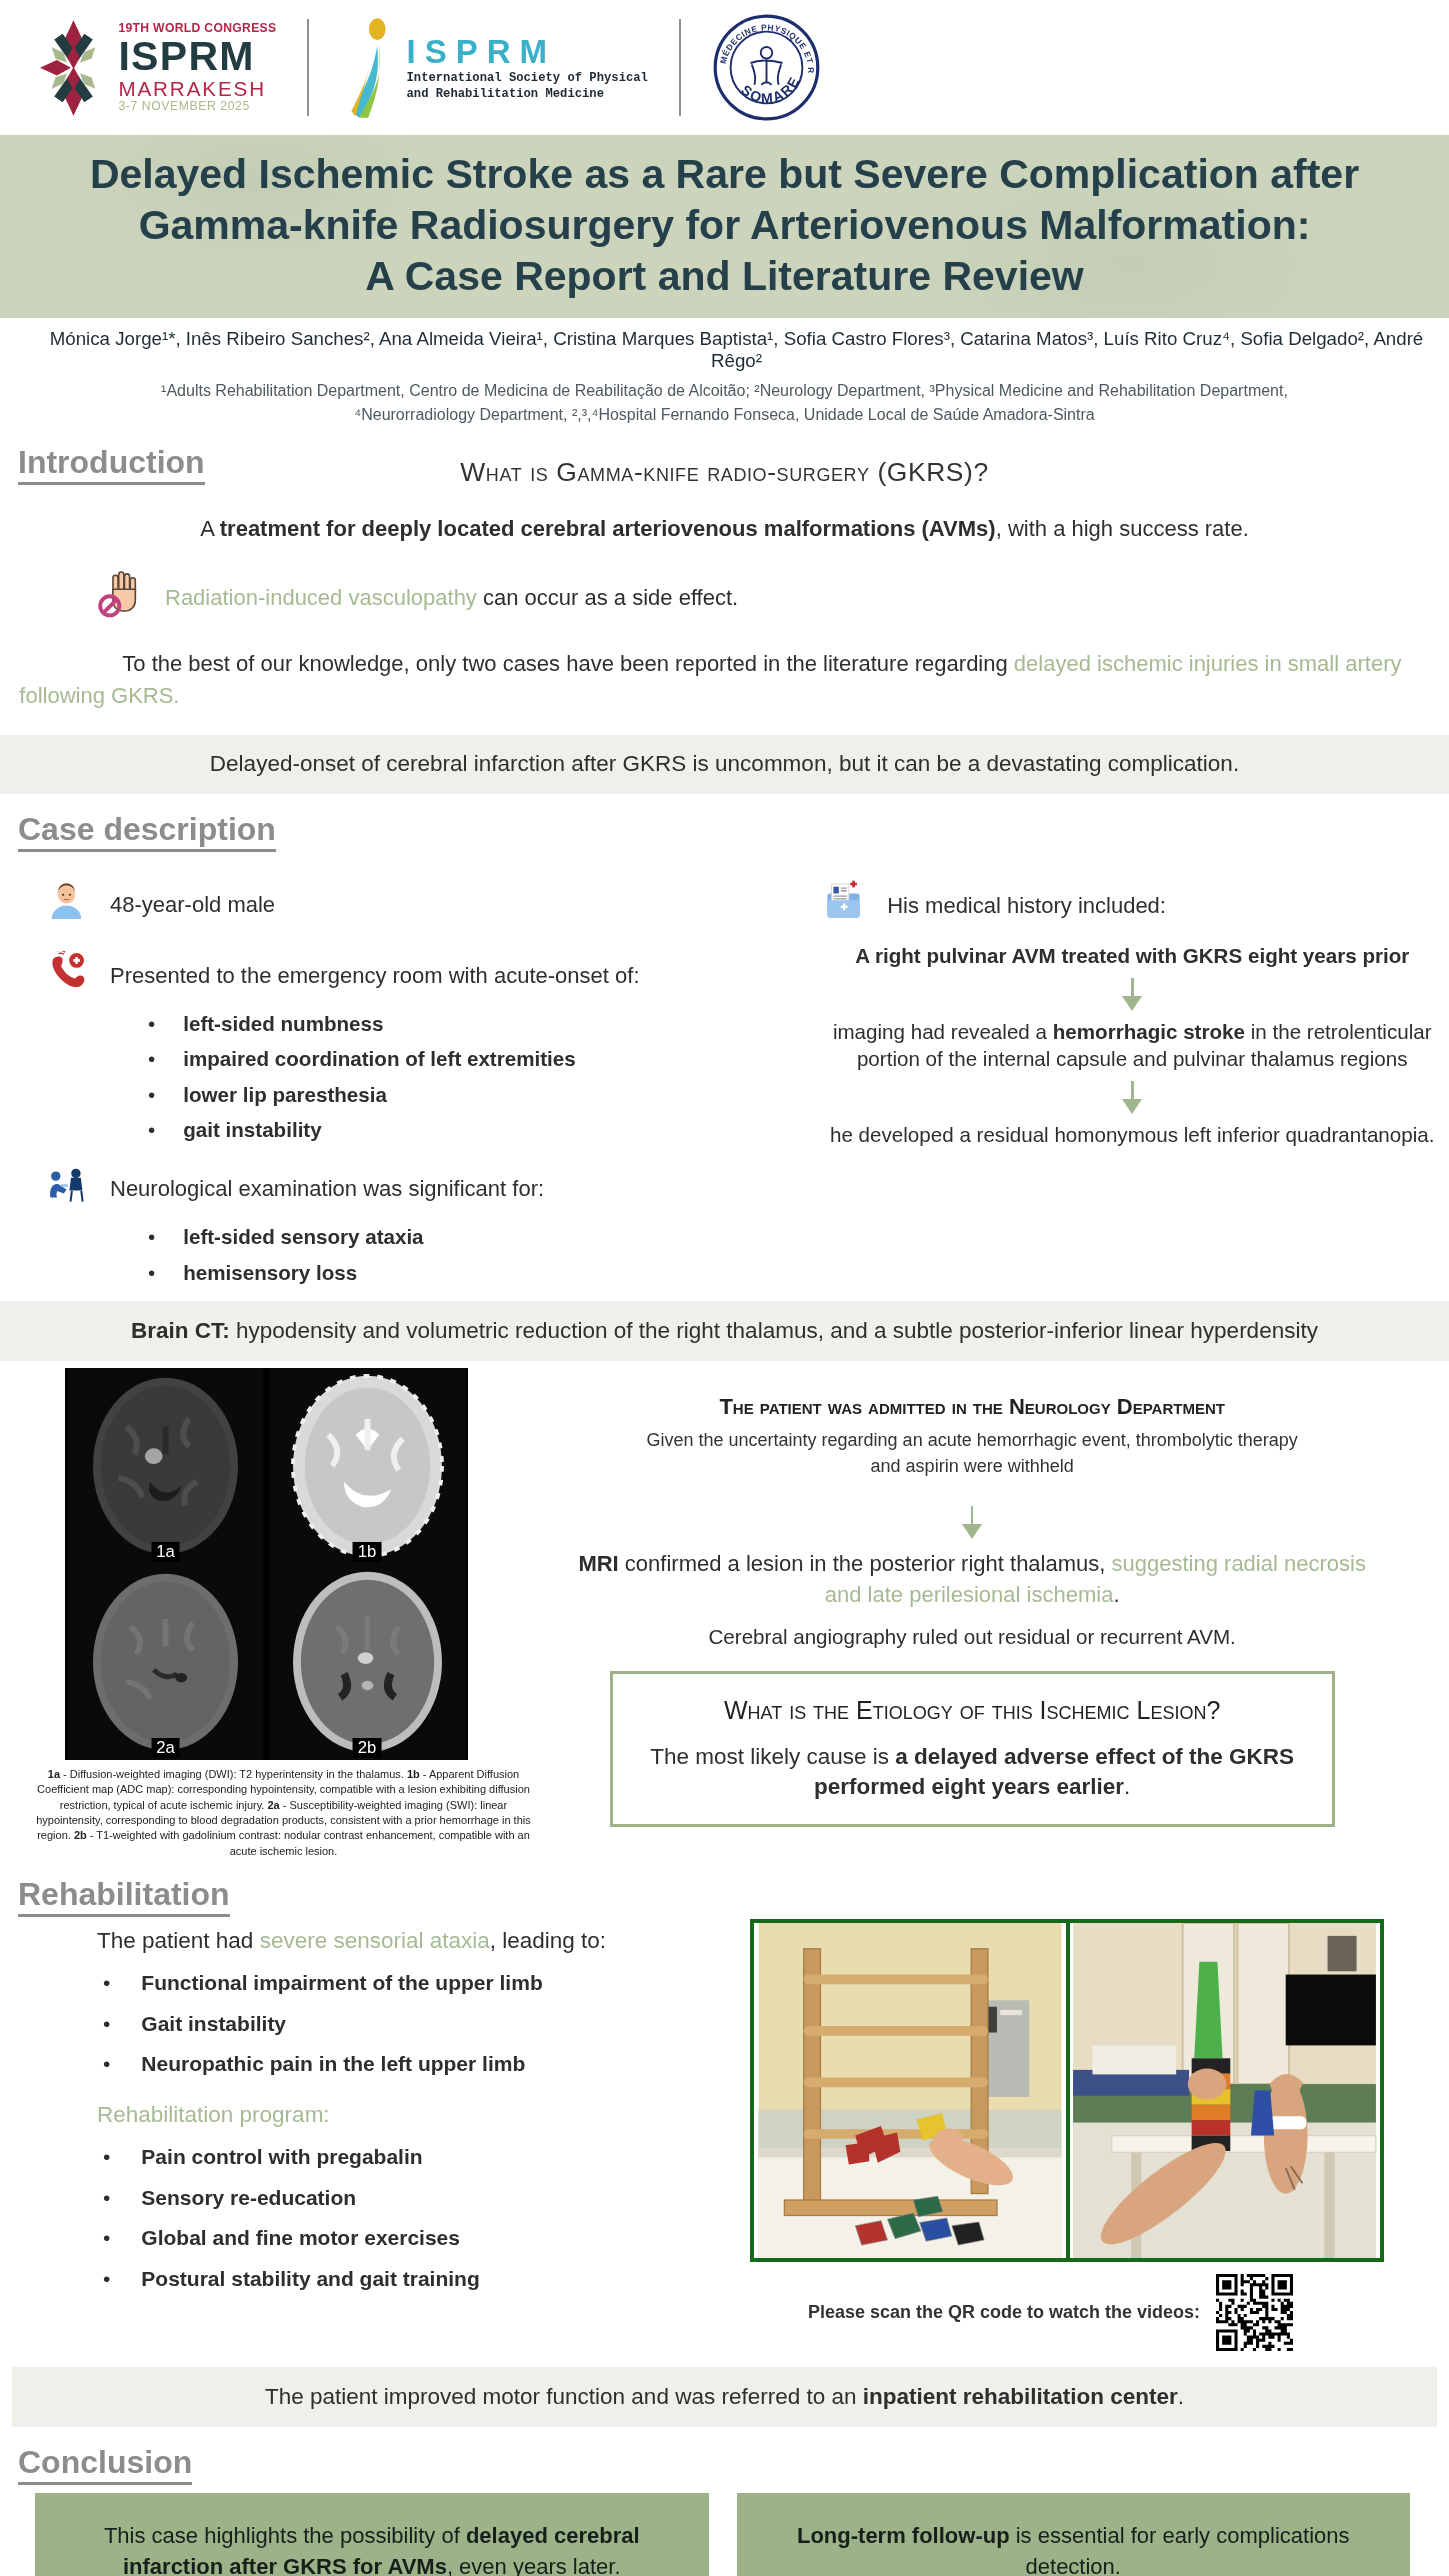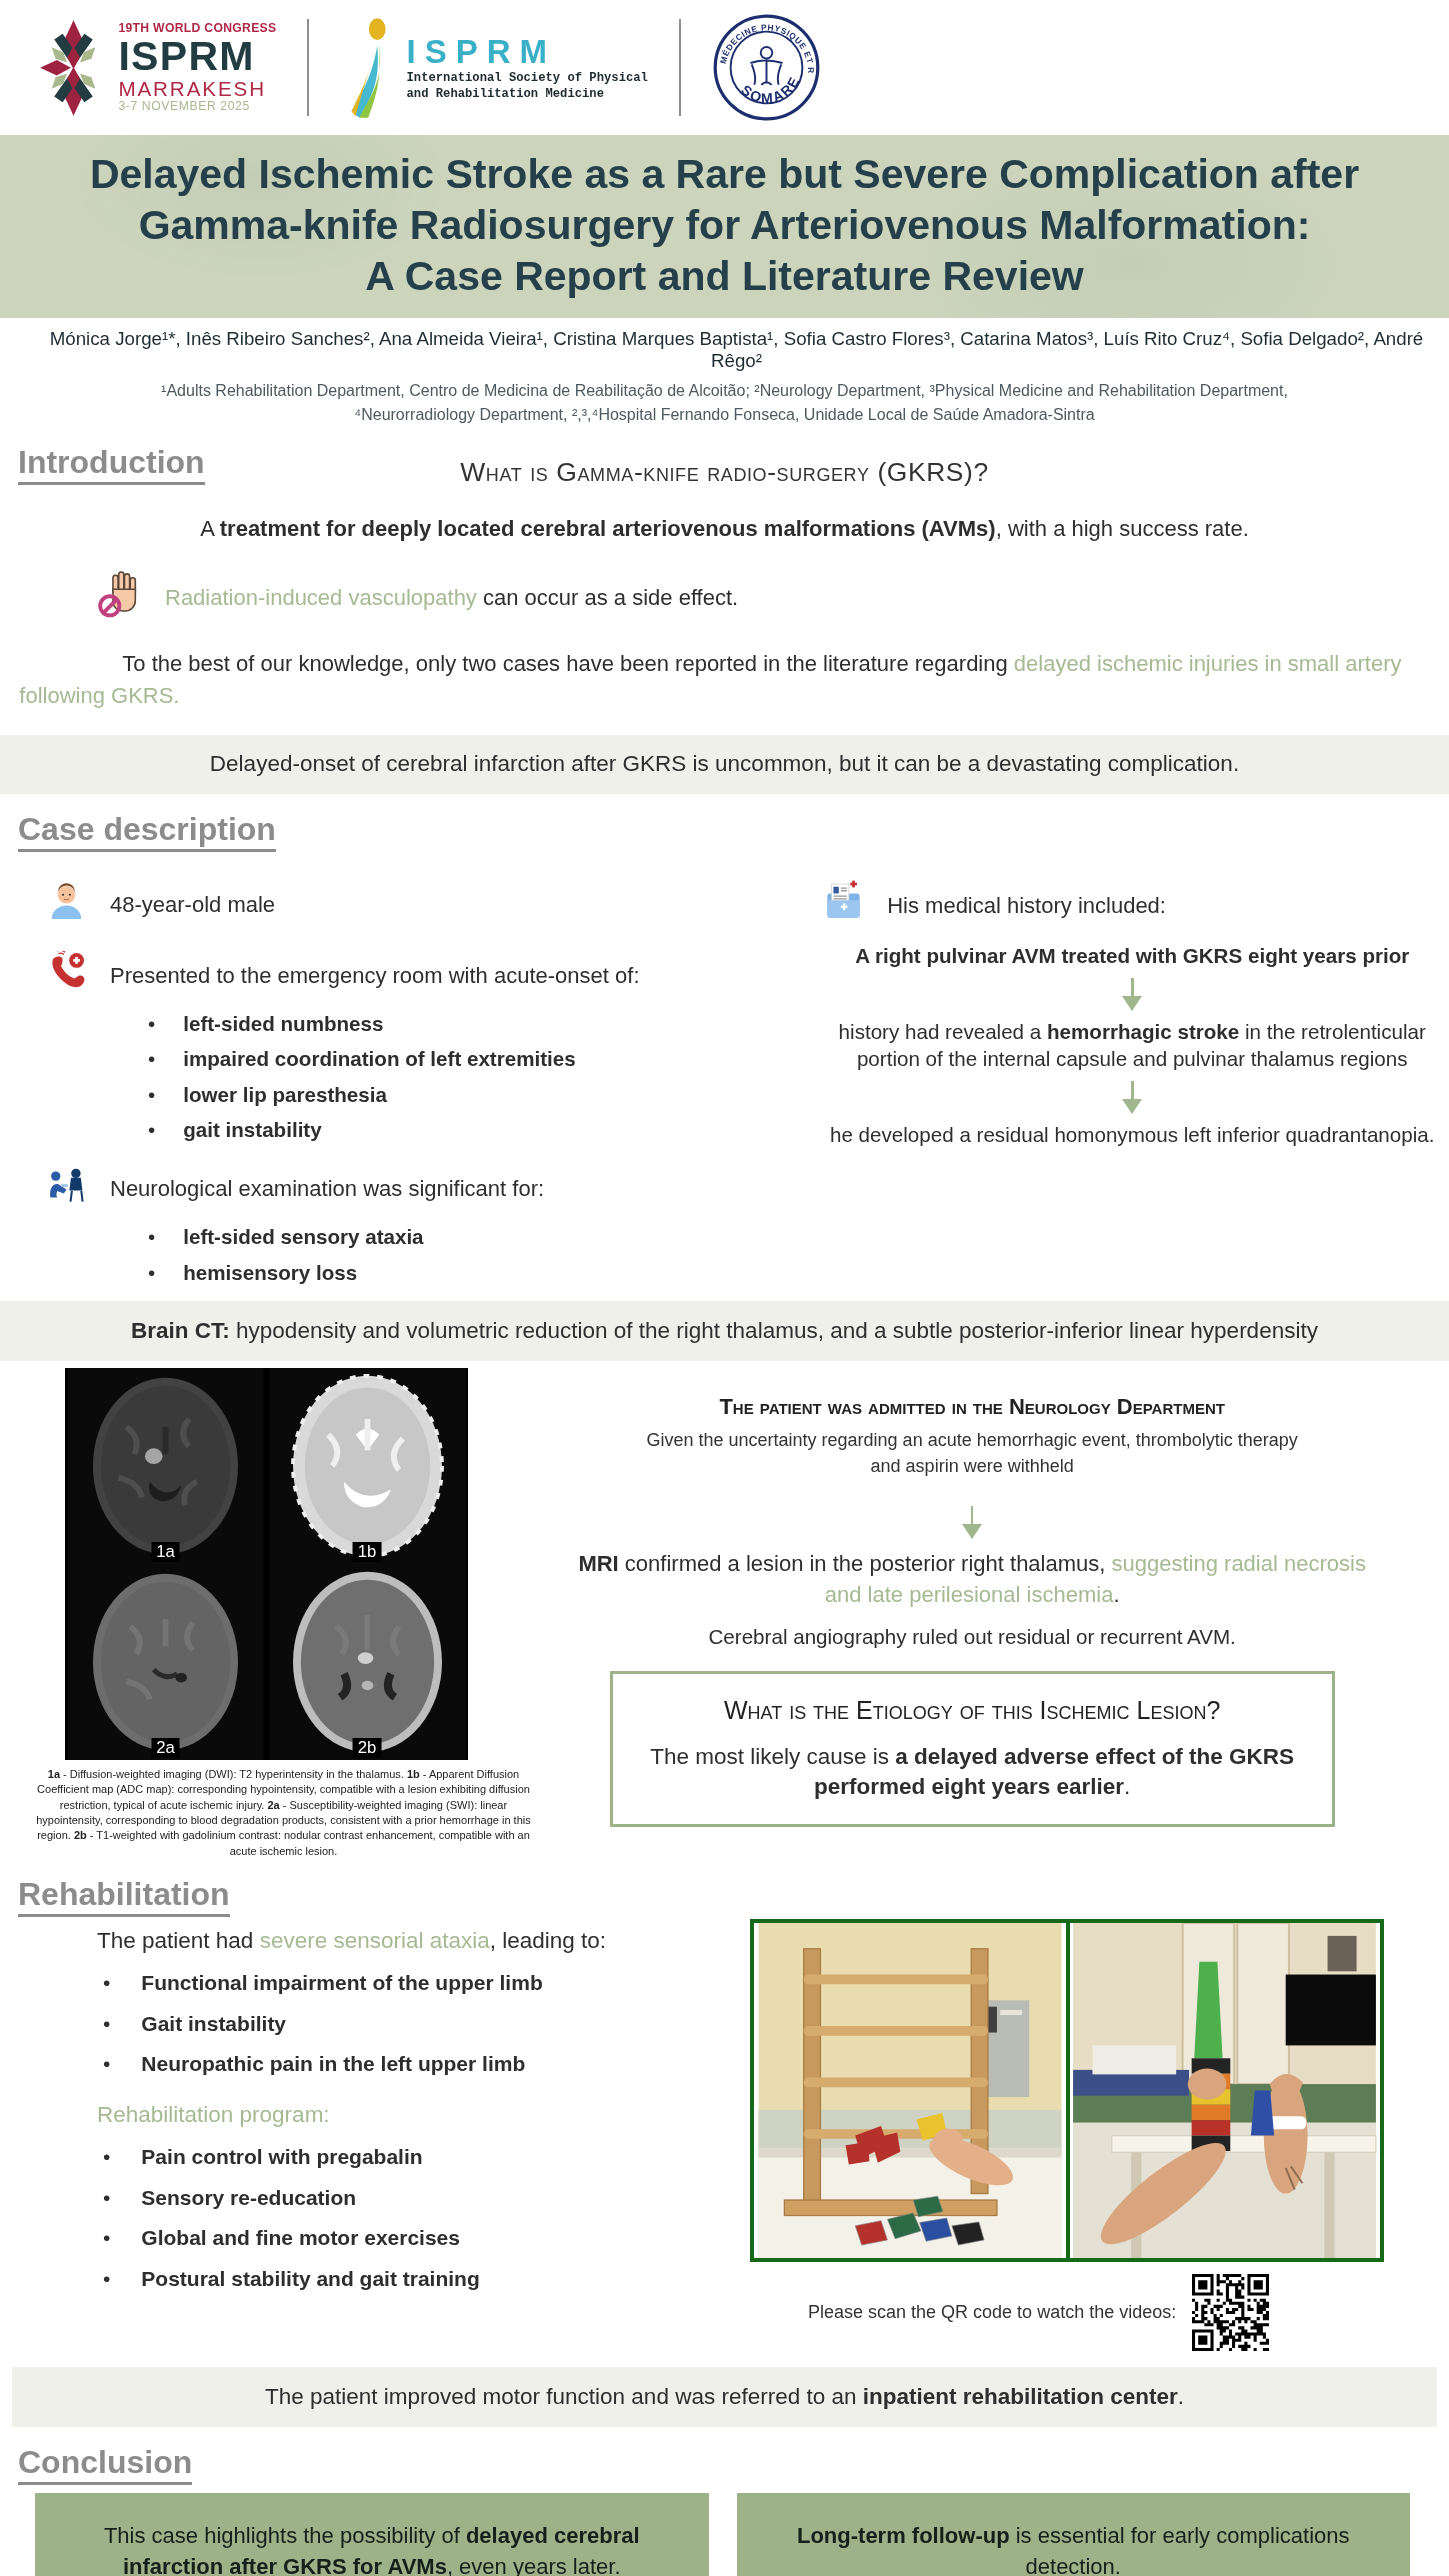--- a/index.html
+++ b/index.html
@@ -72,21 +72,21 @@
   
   .rehab-cols{display:grid;grid-template-columns:50% 50%;padding:0 26px 0 39px;}
   .rehab-left{font-size:22px;}
   .rehab-lead{margin:9px 0 0 58px;font-size:22.5px;}
   .rehab-left ul{list-style:none;margin:16.7px 0 0 64px;font-size:21px;font-weight:600;}
   .rehab-left ul li{margin-top:16.7px;}
   .rehab-left ul li::before{content:"•";font-weight:400;margin-right:31px;}
   .prog-label{color:var(--green);font-size:22.5px;margin:26px 0 0 58px;}
   .photos{width:634px;border:4.5px solid var(--dgreen);display:flex;margin-left:19.3px;}
   .photos svg{display:block;}
-  .qrrow{display:flex;align-items:center;gap:15.5px;margin:11.6px 0 0 77px;}
+  .qrrow{display:flex;align-items:center;gap:15.5px;margin:11.6px 0 0 77px;font-weight:bold;}
   .qrrow span{font-size:18px;color:#333;}
   .qr-small{width:77px;height:77px;}
   
   .cboxes{display:grid;grid-template-columns:1fr 1fr;gap:28px;padding:6.4px 39px 0 35px;}
   .gbox{background:var(--gbox);text-align:center;font-size:22px;line-height:1.4;padding:28px 26px;color:#15201a;}
 </style>
 </head>
 <body>
 
 <header>
@@ -250,21 +250,21 @@
               <rect x="45" y="1" width="4" height="10" fill="#c53030"></rect>
             <path d="M8,30 h48 v22 a4,4 0 0 1 -4,4 h-40 a4,4 0 0 1 -4,-4 z" fill="#9cc6f0"></path>
             <rect x="28" y="38" width="10" height="3.6" fill="#fff"></rect>
               <rect x="31.2" y="34.8" width="3.6" height="10" fill="#fff"></rect>
           </svg>
         </span>
         <span>His medical history included:</span>
       </div>
       <p class="avm rich"><span class="b">A right pulvinar AVM treated with GKRS eight years prior</span></p>
       <div class="down-arrow stem"></div>
-      <p class="rich"><span>history had revealed a </span><span class="b">hemorrhagic stroke</span><span> in the retrolenticular portion of the internal capsule and pulvinar thalamus regions</span></p>
+      <p class="rich"><span>imaging had revealed a </span><span class="b">hemorrhagic stroke</span><span> in the retrolenticular portion of the internal capsule and pulvinar thalamus regions</span></p>
       <div class="down-arrow stem"></div>
       <p>he developed a residual homonymous left inferior quadrantanopia.</p>
     </div>
   </div>
 </section>
 
 <div class="band rich" style="margin-top:16.7px"><span class="b">Brain CT:</span><span> hypodensity and volumetric reduction of the right thalamus, and a subtle posterior-inferior linear hyperdensity</span></div>
 
 <section class="figrow">
   <figure>

